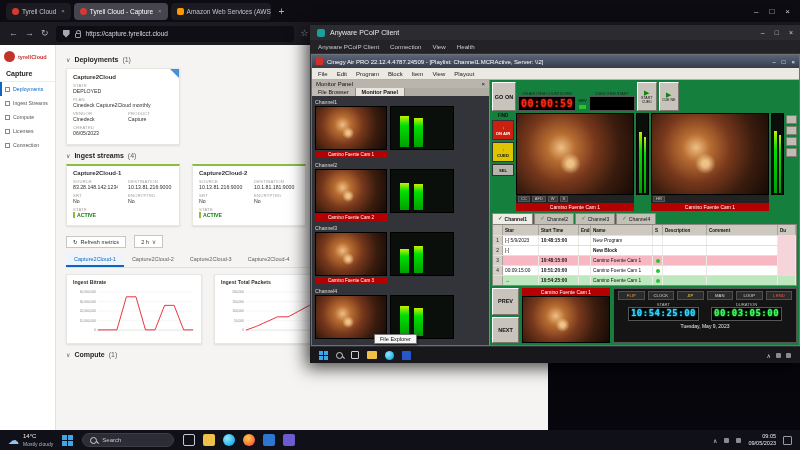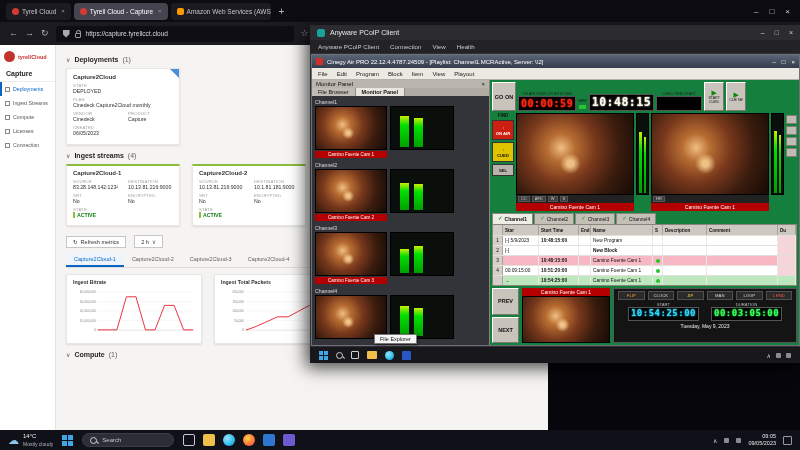--- a/index.html
+++ b/index.html
@@ -523,24 +523,20 @@
               <div class="btn3d goon">GO ON</div>
               <div class="lgrp">
                 <div class="llabel">ON AIR ITEM COUNTDOWN</div>
                 <div class="led red">00:00:59</div>
               </div>
               <div class="srv">
                 <span>SRV</span>
                 <span class="srvdot"></span>
               </div>
               <div class="lgrp">
-                <div class="llabel">&nbsp;</div>
-                <div class="led white">10:48:15</div>
-              </div>
-              <div class="lgrp">
                 <div class="llabel">CUED ITEM START</div>
                 <div class="cuedled"></div>
               </div>
               <div class="btn3d cuebtn">
                 <span class="playg">▶</span>
                 <span>START CUED</span>
               </div>
               <div class="btn3d cuebtn">
                 <span class="playg">▶</span>
                 <span>CUE NE</span>

